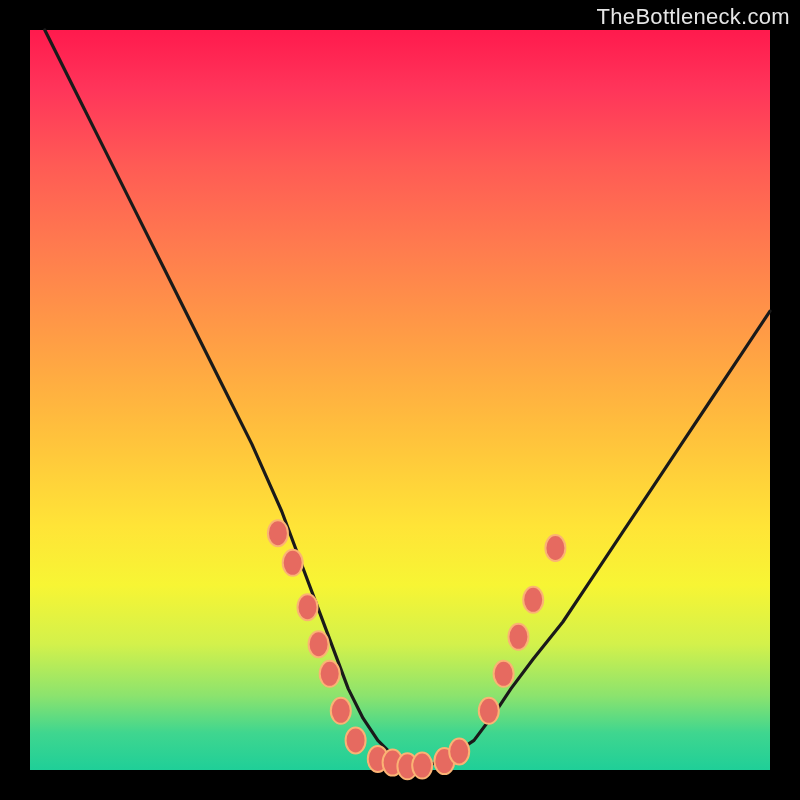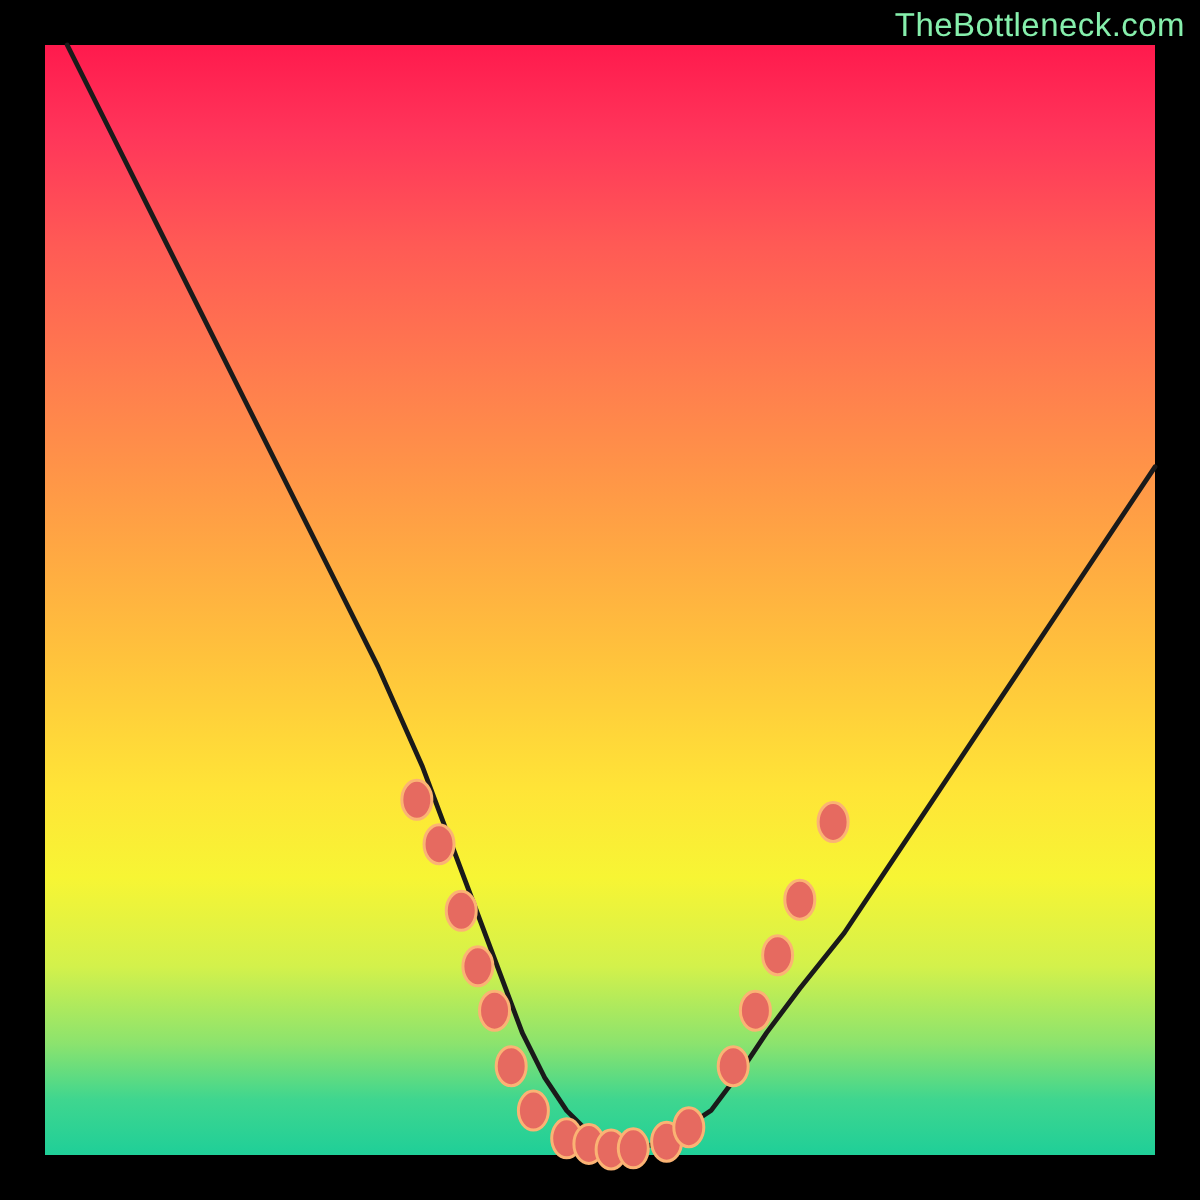--- a/index.html
+++ b/index.html
@@ -37,21 +37,21 @@
       #d3f14b 83%,
       #8be36e 90%,
       #3fd68f 95%,
       #1fcf98 100%
     );
   }
   .watermark {
     position: absolute;
     top: 4px;
     right: 10px;
-    color: #86efac;
+    color: #e5e5e5;
     font-size: 22px;
     letter-spacing: 0.3px;
     user-select: none;
   }
   svg.curve {
     position: absolute;
     left: 0;
     top: 0;
     width: 740px;
     height: 740px;

